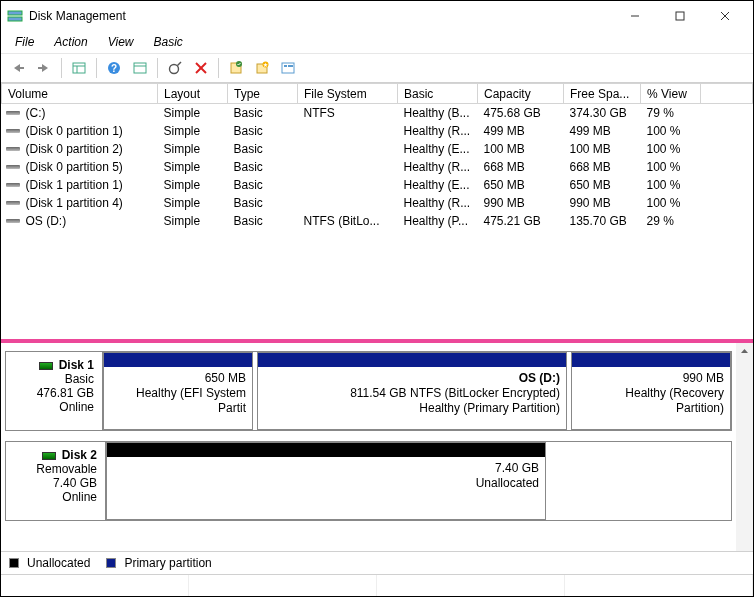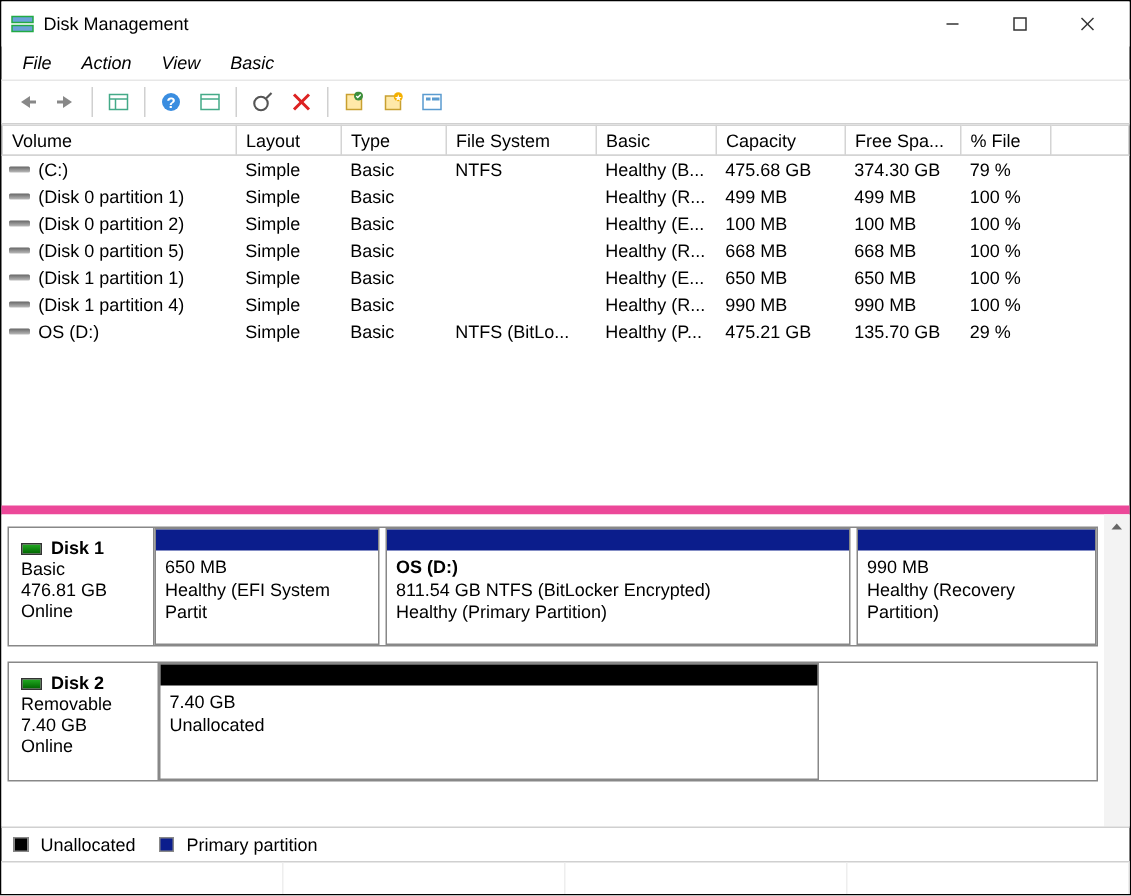--- a/index.html
+++ b/index.html
@@ -8,29 +8,29 @@
 .titlebar { display:flex; align-items:center; height:30px; padding:0 6px; background:#fff; }
 .titlebar .ico { width:16px; height:16px; display:inline-flex; margin-right:6px;}
 .titlebar .title { flex:1; font-size:12px; }
 .winbtns { display:flex; }
 .winbtn { width:45px; height:29px; display:flex; align-items:center; justify-content:center; color:#555;}
 .menubar { display:flex; padding:2px 4px; height:22px; align-items:center; }
 .menubar .mi { padding:2px 10px;font-style:italic; }
 .toolbar { display:flex; padding:3px 4px; border-top:1px solid #e7e7e7; border-bottom:1px solid #d0d0d0; background:#fff; align-items:center; gap:0;}
 .tbtn { width:24px; height:22px; display:flex; align-items:center; justify-content:center; margin:0 1px;}
 .tsep { width:1px; height:20px; background:#d0d0d0; margin:0 4px;}
-.table-wrap{ height:260px; overflow:hidden; border-bottom:6px solid #ec4899;}
+.table-wrap{ height:260px; overflow:hidden; border-bottom:4px solid #ec4899;}
 table{ border-collapse:collapse; width:100%; table-layout:fixed;}
 th,td{ text-align:left; padding:2px 6px; white-space:nowrap; overflow:hidden; text-overflow:ellipsis; font-weight:normal;}
 thead th{ background:#fff; border:1px solid #d4d4d4; height:20px; font-size:12px;}
 tbody td{ height:18px;}
 tbody td:first-child{ padding-left:4px;}
 .vol-ico{display:inline-block;width:14px;height:10px;margin-right:6px;vertical-align:middle;position:relative;}
 .vol-ico:before{content:"";position:absolute;top:2px;left:0;width:14px;height:4px;background:linear-gradient(#666,#bbb);border-radius:1px;}
-.graphical{ flex:1; display:flex; background:#fff;}
+.graphical{ flex:1; display:flex; background:#fff;text-align:right;}
 .gcol{ flex:1; overflow:auto; padding:8px 4px 6px 4px;}
 .scroll-gutter{width:17px; background:#f3f3f3; display:flex; flex-direction:column;}
 .scroll-gutter .up{height:17px;display:flex;align-items:center;justify-content:center;}
 .scroll-gutter .track{flex:1;}
 .diskrow{ display:flex; border:1px solid #888; margin-bottom:10px; min-height:80px;}
 .diskinfo{ width:100px; padding:6px 8px; border-right:1px solid #888;}
 .diskinfo .nm{font-weight:bold;}
 .disk-led{display:inline-block;width:14px;height:8px;margin-right:6px;vertical-align:middle;border:1px solid #333;background:linear-gradient(#2a2,#060);}
 .parts{ flex:1; display:flex; gap:4px; padding:0;}
 .part{ border:1px solid #888; display:flex; flex-direction:column;}
@@ -166,21 +166,21 @@
         </colgroup>
       <thead>
         <tr id="hdr-row">
             <th>Volume</th>
             <th>Layout</th>
             <th>Type</th>
             <th>File System</th>
             <th>Basic</th>
             <th>Capacity</th>
             <th>Free Spa...</th>
-            <th>% File</th>
+            <th>% View</th>
             <th></th>
           </tr>
       </thead>
       <tbody id="vol-body">
           <tr>
             <td><span class="vol-ico"></span>(C:)</td>
             <td>Simple</td>
             <td>Basic</td>
             <td>NTFS</td>
             <td>Healthy (B...</td>

